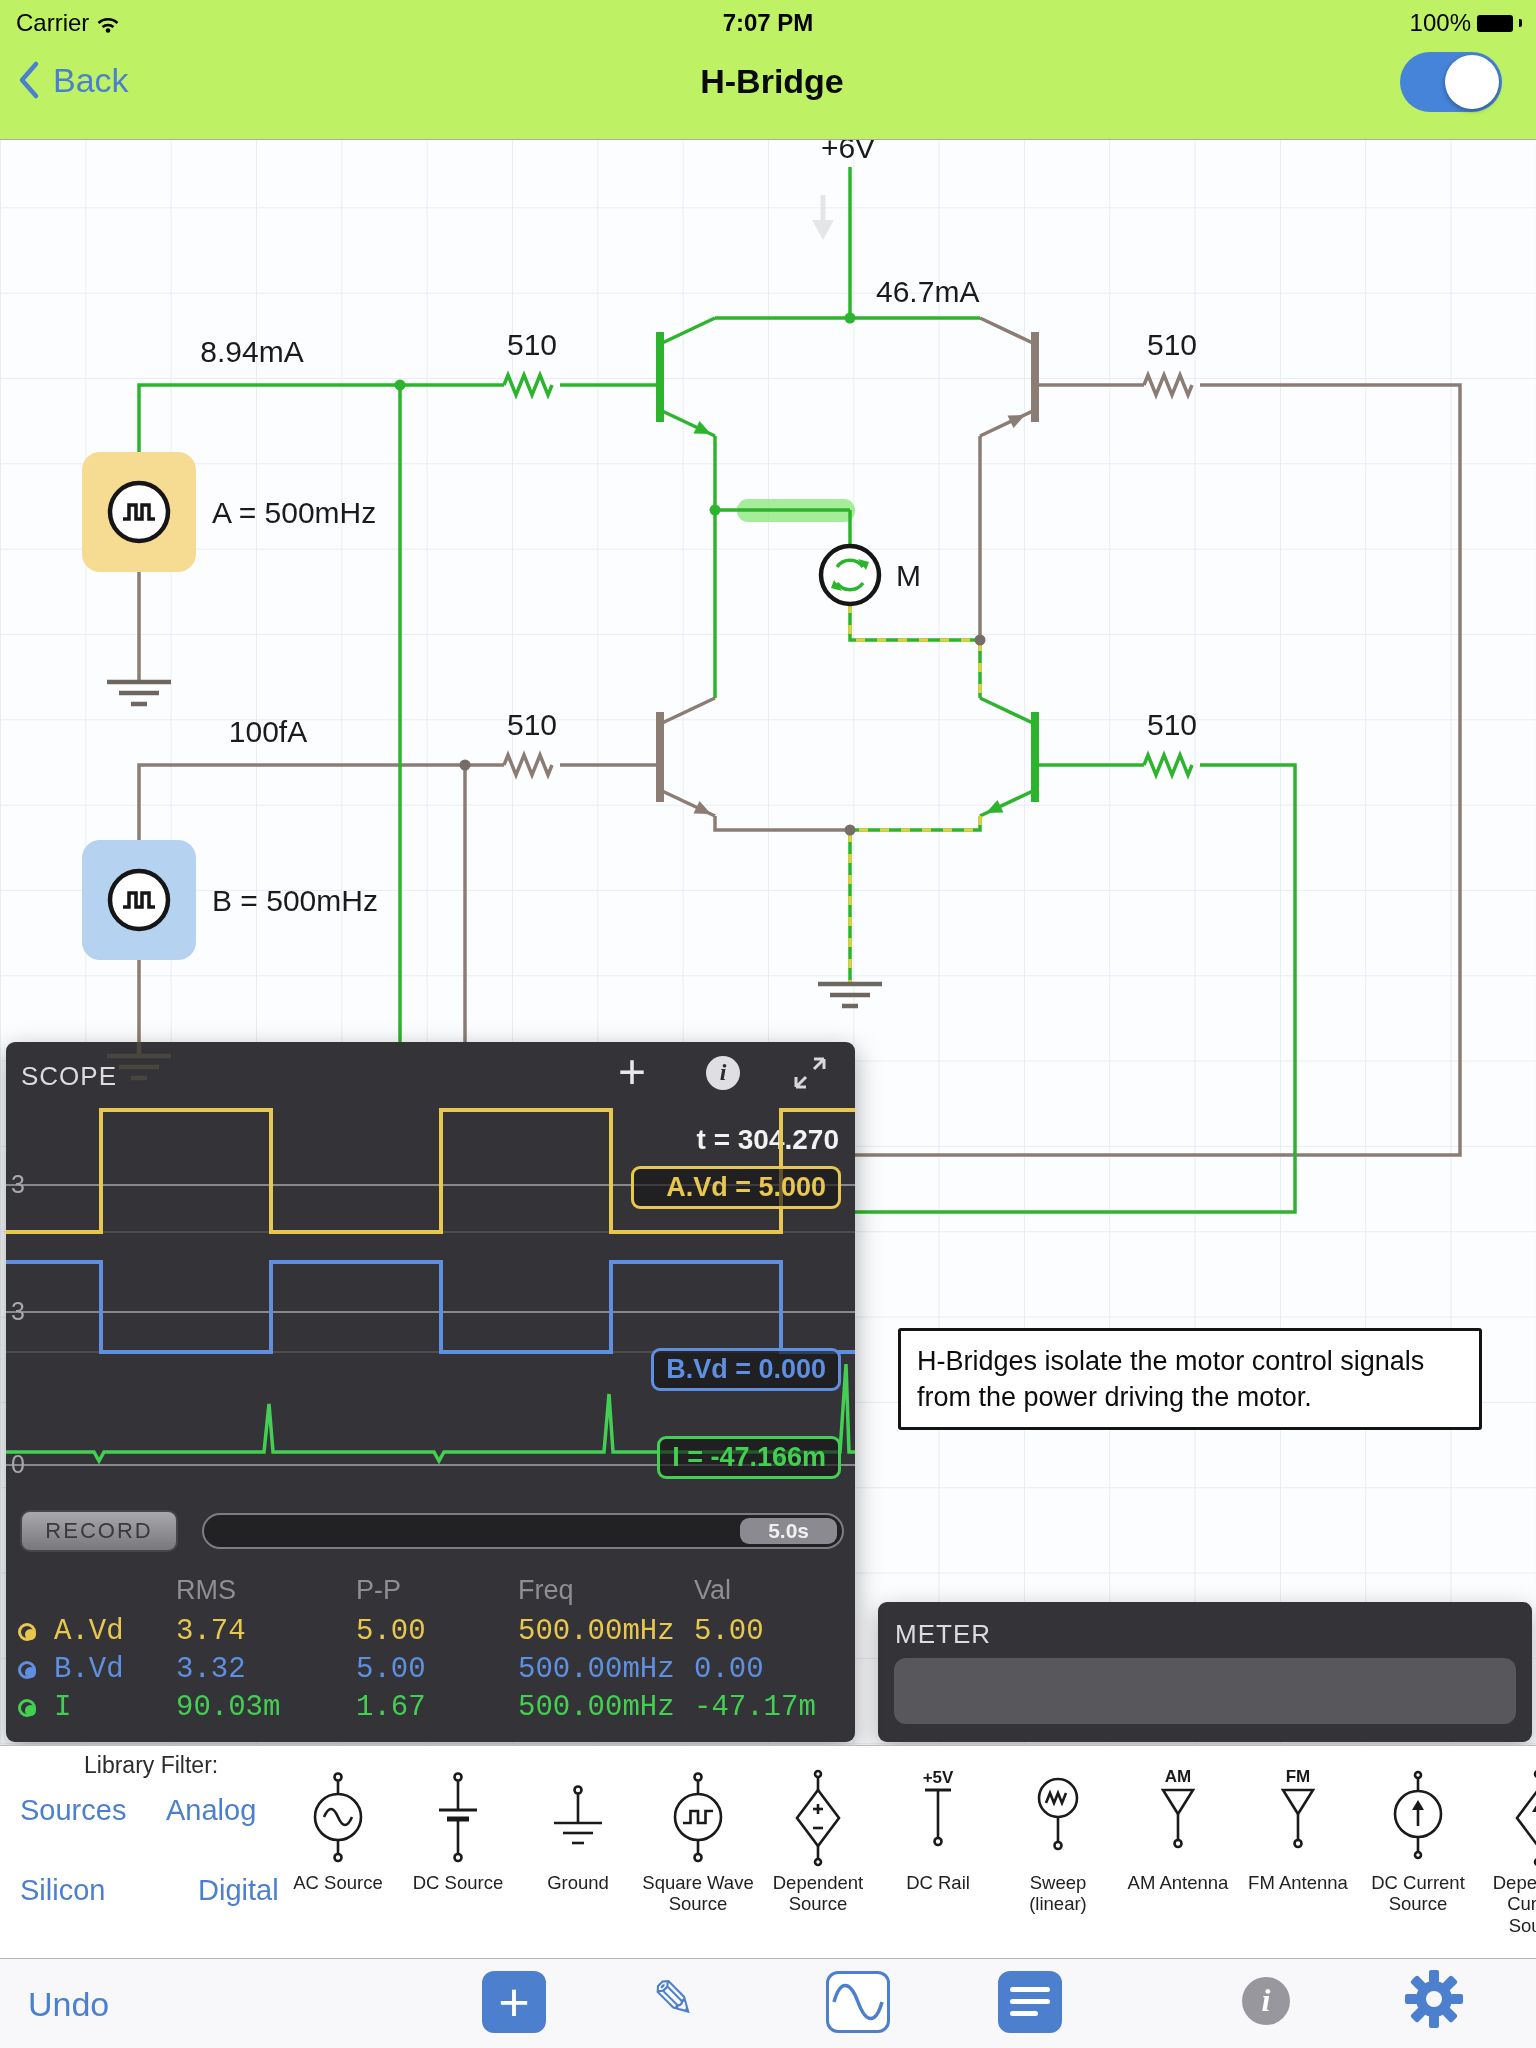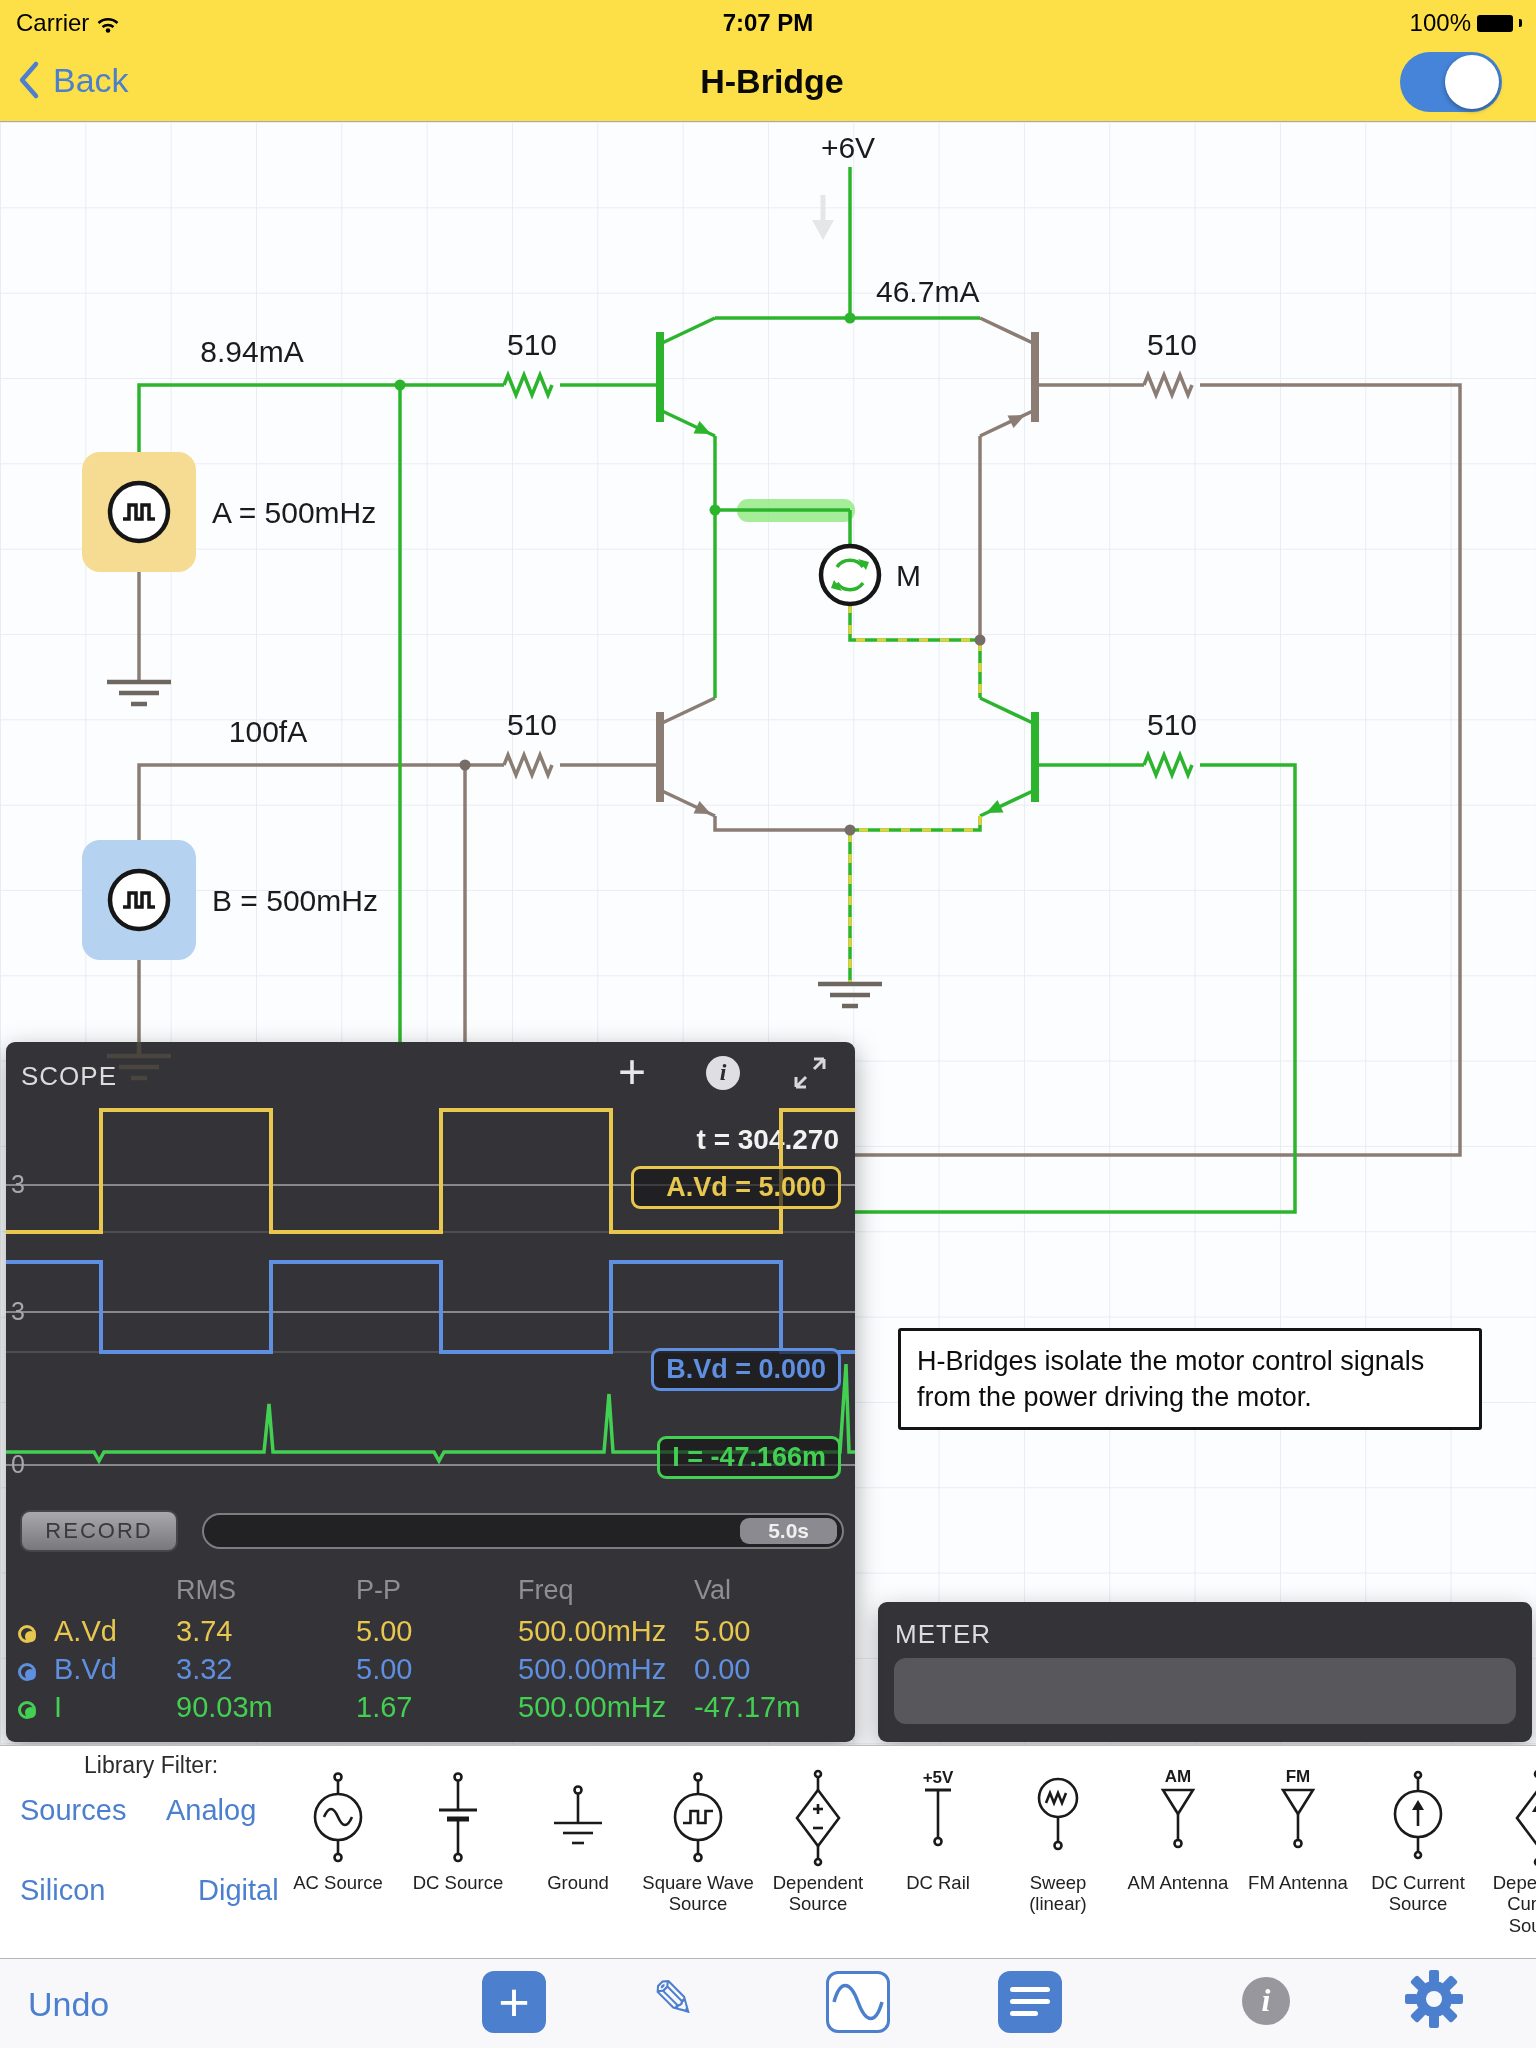--- a/index.html
+++ b/index.html
@@ -1,21 +1,21 @@
 <!DOCTYPE html>
 <html style="--accent: #4c80cf; --toggle-on: #4584d9; --wire-active: #2db42d; --wire-inactive: #8b7d74; --current-dash: #ddd23f; --trace-a: #e8c74e; --trace-b: #5f8fe0; --trace-i: #43cf51; --scope-bg: #343438; --highlight-a: #f6dc92; --highlight-b: #b5d2f0; --wire-highlight: #8ee87e;"><head>
 <meta charset="utf-8">
 <style>
   html,body{margin:0;padding:0;background:#1b1b1d;}
   *{box-sizing:border-box;}
   #app{position:relative;width:1536px;height:2048px;margin:0 auto;background:#fff;overflow:hidden;
        font-family:"Liberation Sans",sans-serif;}
 
   
-  #chrome{position:absolute;left:0;top:0;width:1536px;height:122px;background:#fde047;
+  #chrome{position:absolute;left:0;top:0;width:1536px;height:140px;background:#bef264;
           border-bottom:1px solid #a9a9ad;z-index:30;}
   .st{position:absolute;font-size:24px;color:#000;}
   #carrier{left:16px;top:9px;display:flex;align-items:center;gap:7px;}
   #time{left:0;right:0;top:9px;text-align:center;font-weight:bold;}
   #batt{right:14px;top:9px;display:flex;align-items:center;gap:6px;}
   .batt-body{width:36px;height:17px;background:#000;border-radius:3px;}
   .batt-nub{width:3px;height:8px;background:#000;border-radius:0 2px 2px 0;}
   #back{position:absolute;left:18px;top:60px;display:flex;align-items:center;gap:13px;
         color:var(--accent);font-size:34px;cursor:pointer;}
   #navtitle{position:absolute;left:8px;right:0;top:62px;text-align:center;font-size:34px;
@@ -68,21 +68,21 @@
   #record{position:absolute;left:14px;top:468px;width:158px;height:42px;border-radius:10px;
           background:linear-gradient(#a9a9ad,#77777c);border:2px solid #46464a;color:#3a3a3c;
           font-size:22px;letter-spacing:2px;text-align:center;line-height:38px;}
   #rec-slider{position:absolute;left:196px;top:471px;width:642px;height:36px;border-radius:18px;
           background:#222225;border:2px solid #7d7d82;}
   #rec-chip{position:absolute;right:5px;top:3px;height:26px;border-radius:9px;background:#8a8a90;
           color:#f0f0f0;font-size:21px;font-weight:bold;line-height:26px;padding:0 28px;}
   .srow{position:absolute;left:0;width:849px;display:grid;
         grid-template-columns:36px 122px 180px 162px 176px auto;padding-left:12px;align-items:center;}
   #shead{top:532px;height:32px;color:#8e8e93;font-size:27px;}
-  .srow-data{height:38px;font-size:29px;color:var(--c);}
+  .srow-data{height:38px;font-size:29px;color:var(--c);font-family:Liberation Mono, monospace;}
   .legend-dot{display:inline-block;width:18px;height:18px;border:3.5px solid var(--c);
         border-radius:50%;position:relative;top:2px;}
   .legend-dot::after{content:"";position:absolute;left:3.5px;top:3.5px;width:11px;height:11px;
         border-radius:50%;background:var(--c);}
   #overscope{position:absolute;left:0;top:1042px;z-index:22;pointer-events:none;}
 
   
   #annotation{position:absolute;left:898px;top:1328px;width:584px;padding:12px 16px;
         border:3px solid #141414;border-radius:3px;background:#fff;font-size:27px;line-height:1.34;
         color:#0d0d0d;z-index:15;}

